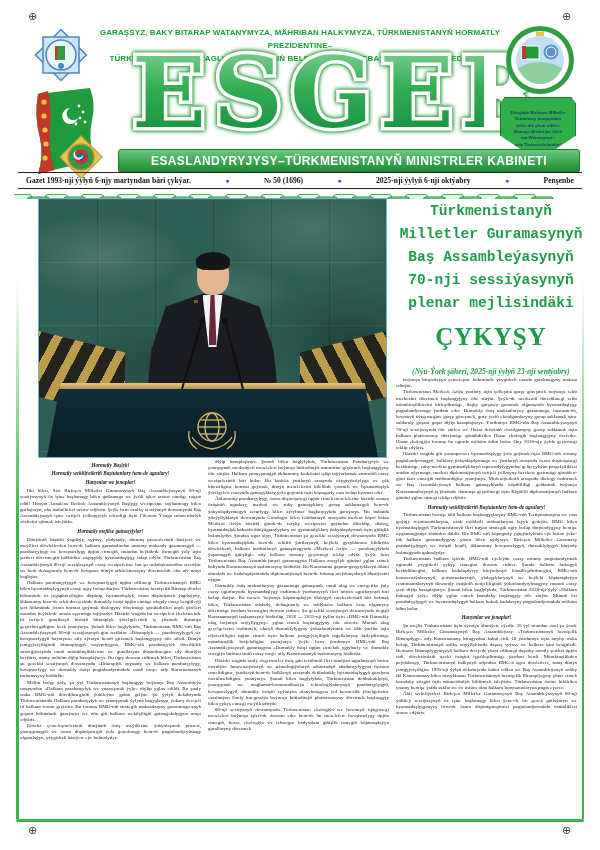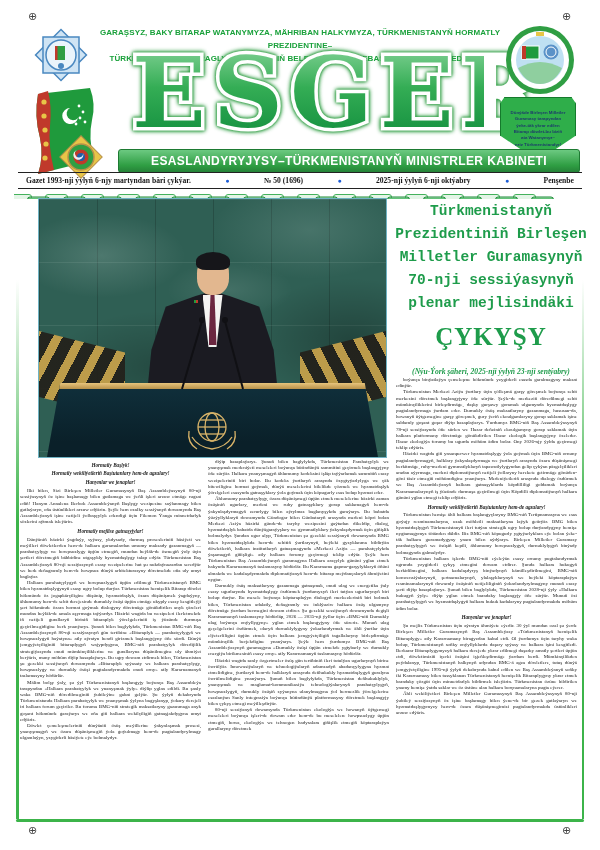--- a/index.html
+++ b/index.html
@@ -242,22 +242,22 @@
       <path d="M153 238 q6 10 20 12 q14 -2 20 -12"></path>
       <path d="M150 232 q-2 12 8 18"></path>
       <path d="M196 232 q2 12 -8 18"></path>
     </g>
   </svg>
 </div>
 
 <div class="headline">
   <div>
       <p class="hl-line">Türkmenistanyň</p>
-      <p class="hl-line">Prezidentiniň Birleşen</p>
       <p class="hl-line">Milletler Guramasynyň</p>
+      <p class="hl-line">Baş Assambleýasynyň</p>
       <p class="hl-line">70-nji sessiýasynyň</p>
       <p class="hl-line">plenar mejlisindäki</p>
     </div>
   <p class="hl-word">ÇYKYŞY</p>
   <p class="hl-sub">(Nýu-Ýork şäheri, 2025-nji ýylyň 23-nji sentýabry)</p>
 </div>
 
 <div class="col col-1">
     <p class="bh">Hormatly Başlyk!</p>
     <p class="bh">Hormatly wekiliýetleriň Baştutanlary hem-de agzalary!</p>

